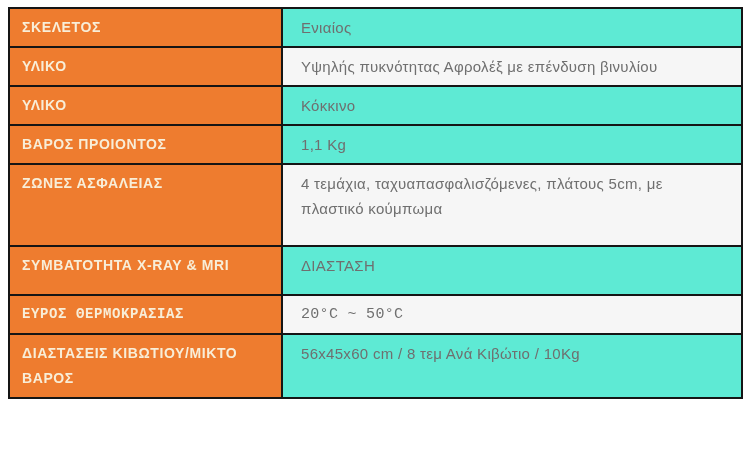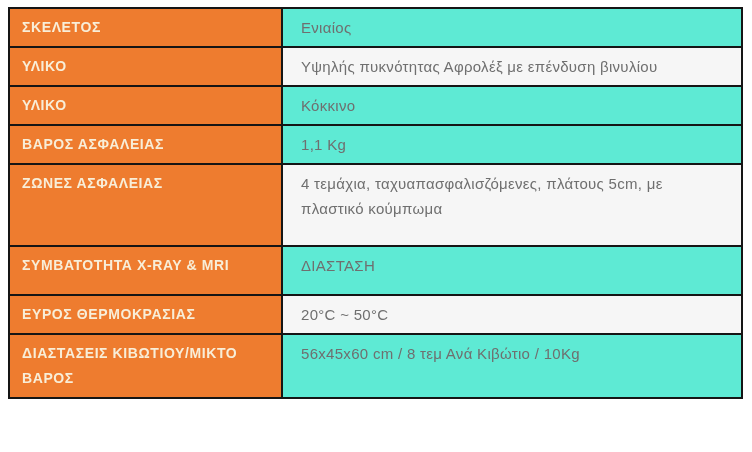--- a/index.html
+++ b/index.html
@@ -46,21 +46,21 @@
     padding:6px 14px 6px 18px;
   }
   tr.stripe td{background:var(--stripe);}
   tr.r1{height:38px;}
   tr.r2{height:30px;}
   tr.r3{height:39px;}
   tr.r4{height:68px;}
   tr.r5{height:37px;}
   tr.r6{height:82px;}
   tr.r7{height:49px;}
-  tr.r8{height:31px;}
+  tr.r8{height:31px;font-family:Liberation Mono, monospace;}
   tr.r9{height:64px;}
 </style>
 </head>
 <body>
 
 <div class="wrap">
   <table class="spec">
     <colgroup>
       <col class="c-label">
       <col class="c-value">
@@ -72,21 +72,21 @@
       </tr>
       <tr class="r2 stripe">
         <th>ΥΛΙΚΟ</th>
         <td>Υψηλής πυκνότητας Αφρολέξ με επένδυση βινυλίου</td>
       </tr>
       <tr class="r3">
         <th>ΥΛΙΚΟ</th>
         <td>Κόκκινο</td>
       </tr>
       <tr class="r5">
-        <th>ΒΑΡΟΣ ΑΣΦΑΛΕΙΑΣ</th>
+        <th>ΒΑΡΟΣ ΠΡΟΙΟΝΤΟΣ</th>
         <td>1,1 Kg</td>
       </tr>
       <tr class="r6 stripe">
         <th>ΖΩΝΕΣ ΑΣΦΑΛΕΙΑΣ</th>
         <td>4 τεμάχια, ταχυαπασφαλισζόμενες, πλάτους 5cm, με πλαστικό κούμπωμα</td>
       </tr>
       <tr class="r7">
         <th>ΣΥΜΒΑΤΟΤΗΤΑ X-RAY &amp; MRI</th>
         <td>ΔΙΑΣΤΑΣΗ</td>
       </tr>

